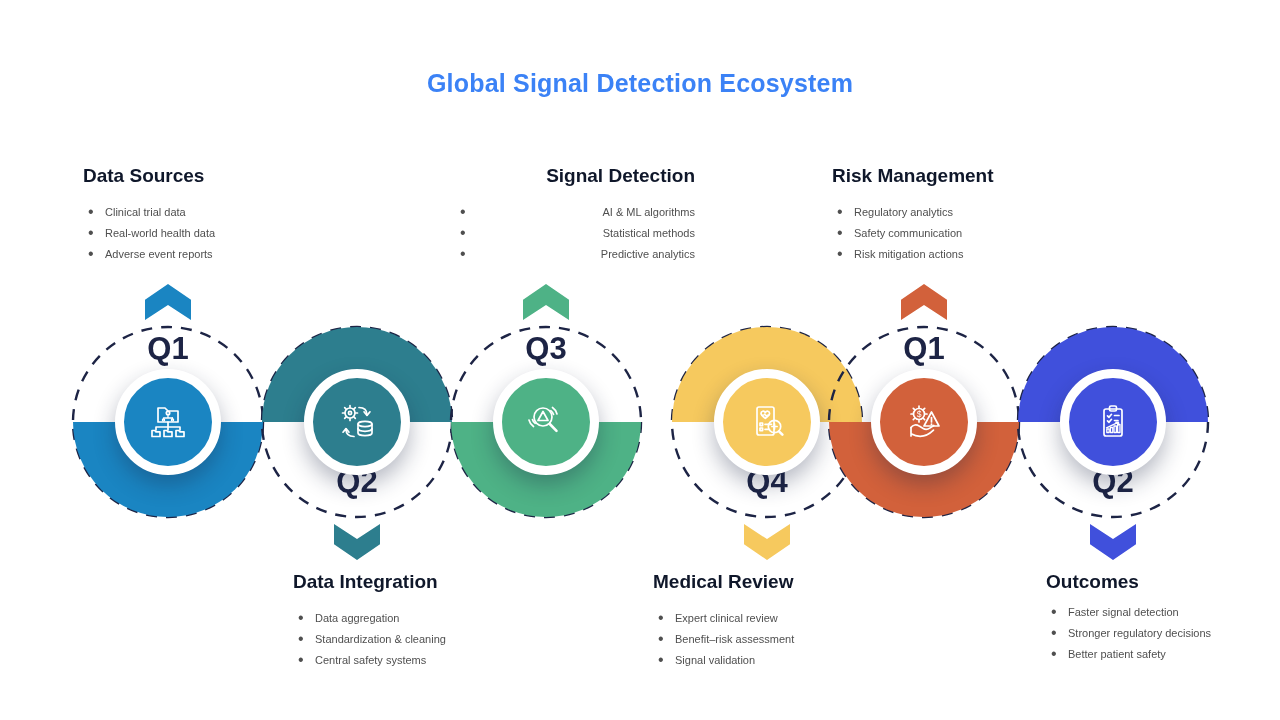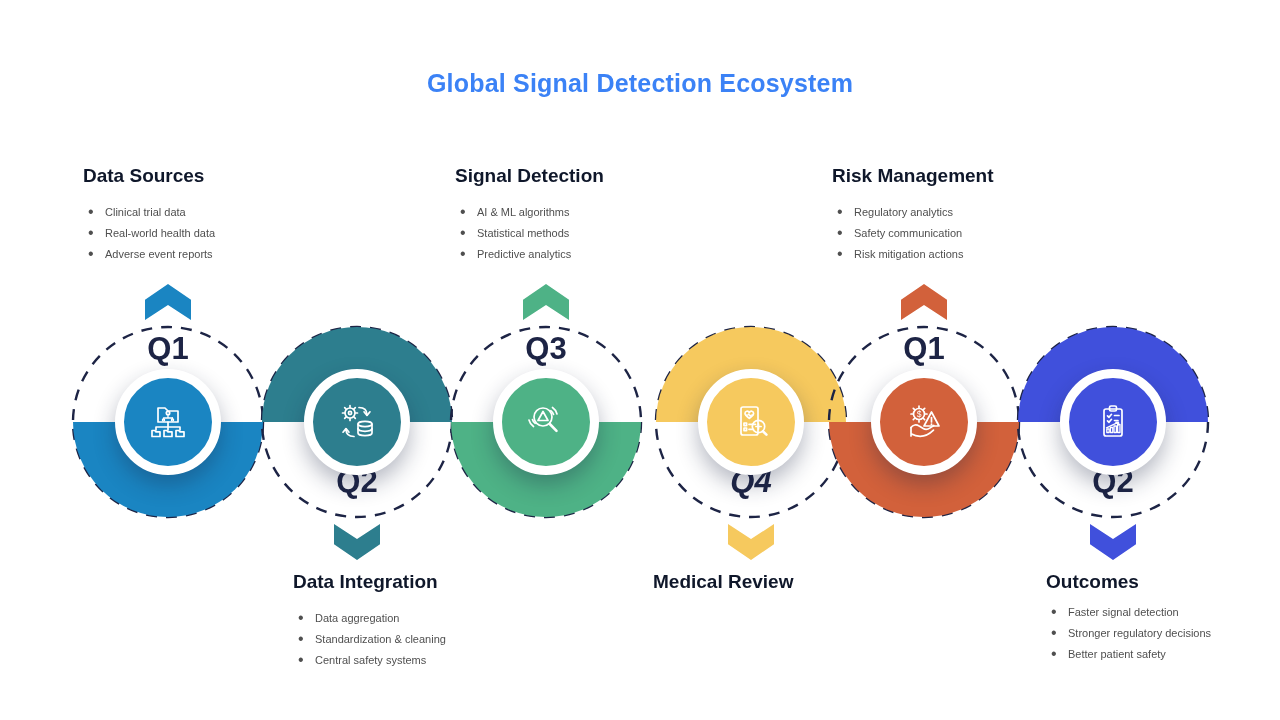--- a/index.html
+++ b/index.html
@@ -20,31 +20,31 @@
   .section{position:absolute;}
   .section h2{margin:0 0 14px 0;font-size:19px;line-height:24px;font-weight:700;color:#0f172a;}
   .section ul{margin:0;padding:0;list-style:none;}
   .section li{
     position:relative;padding-left:22px;font-size:11px;line-height:21px;color:#4f4f4f;
   }
   .section li::before{
     content:"\2022";position:absolute;left:5px;top:-1px;color:#4f4f4f;font-size:16px;
   }
   #sec0{left:83px;  top:164px; width:240px;}
-  #sec2{left:455px; top:164px; width:240px;}
+  #sec2{left:455px; top:164px; width:240px;text-align:right;}
   #sec4{left:832px; top:164px; width:240px;}
   #sec1{left:273px; top:570px; width:192px;margin-left:20px;}
   #sec3{left:653px; top:570px; width:182px;}
   #sec5{left:1046px;top:570px; width:180px;}
   #sec5 h2{margin-bottom:8px;}
 
   
   .node{position:absolute;width:200px;height:200px;top:322px;}
   #node0{left:68px;}  #node1{left:257px;} #node2{left:446px;}
-  #node3{left:651px;font-style:italic;} #node4{left:824px;} #node5{left:1013px;}
+  #node3{left:667px;} #node4{left:824px;} #node5{left:1013px;}
 
   .ring{position:absolute;left:0;top:0;}
   .semi{position:absolute;left:5px;width:190px;height:95px;}
   .semi.bottom{top:100px;border-radius:0 0 95px 95px;}
   .semi.top{top:5px;border-radius:95px 95px 0 0;}
   .hub{
     position:absolute;left:47px;top:47px;width:88px;height:88px;
     border:9px solid #ffffff;border-radius:50%;
     box-shadow:0 10px 22px rgba(25,35,65,.32);
     display:flex;align-items:center;justify-content:center;
@@ -110,20 +110,25 @@
     <h2>Data Integration</h2>
     <ul>
       <li>Data aggregation</li>
       <li>Standardization &amp; cleaning</li>
       <li>Central safety systems</li>
     </ul>
   </div>
 
   <div class="section" id="sec3">
     <h2>Medical Review</h2>
+    <ul>
+      <li>Expert clinical review</li>
+      <li>Benefit–risk assessment</li>
+      <li>Signal validation</li>
+    </ul>
   </div>
 
   <div class="section" id="sec5">
     <h2>Outcomes</h2>
     <ul>
       <li>Faster signal detection</li>
       <li>Stronger regulatory decisions</li>
       <li>Better patient safety</li>
     </ul>
   </div>

